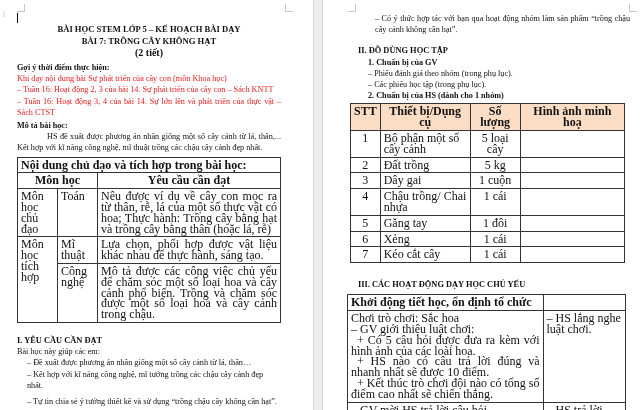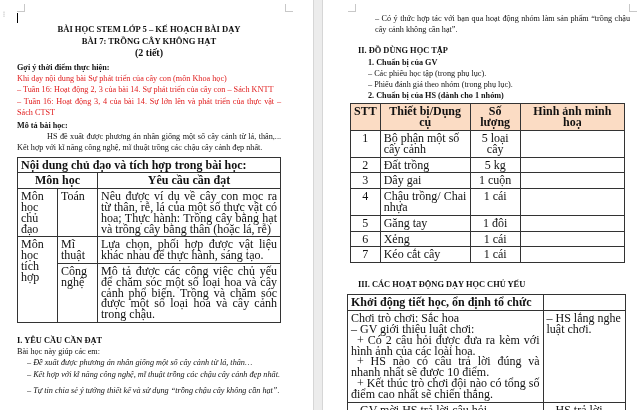--- a/index.html
+++ b/index.html
@@ -20,21 +20,21 @@
   .red { color: #e01b1b; }
   .justify { text-align: justify; }
   table { border-collapse: collapse; width: 100%; font-size: 12px; line-height: 10.8px; }
   td, th { border: 1px solid #333; padding: 2px 3px; vertical-align: top; text-align: left; }
   th { font-weight: bold; text-align: center; }
   .hdr-peach th { background: #fbdcc4; }
   .c { text-align: center; }
   .section-head { font-weight: bold; margin-top: 7px; font-size: 8.4px; }
   .sub-head { font-weight: bold; padding-left: 10px; }
   .dash-item { padding-left: 10px; }
-  .li { padding-left: 10px; font-style: italic; }
+  .li { padding-left: 10px; }
 </style>
 </head>
 <body>
 
 <div class="page" id="page-left">
   <div class="corner" style="left:17px;top:4px;border-width:0 1px 1px 0;"></div>
   <div class="corner" style="left:285px;top:4px;border-width:0 0 1px 1px;"></div>
   <div class="drag-dots">⋮</div>
   <div class="cursor"></div>
 
@@ -73,38 +73,38 @@
       <tr>
         <td>Công nghệ</td>
         <td class="justify">Mô tả được các công việc chủ yếu để chăm sóc một số loại hoa và cây cảnh phổ biến. Trồng và chăm sóc được một số loại hoa và cây cảnh trong chậu.</td>
       </tr>
     </tbody>
       </table>
 
     <div class="section-head" style="margin-top:12px;">I. YÊU CẦU CẦN ĐẠT</div>
     <div>Bài học này giúp các em:</div>
     <div class="li">– Đề xuất được phương án nhân giống một số cây cảnh từ lá, thân…</div>
-    <div class="li">– Kết hợp với kĩ năng công nghệ, mĩ thuật trồng các chậu cây cảnh đẹp nhất.</div>
+    <div class="li">– Kết hợp với kĩ năng công nghệ, mĩ tưởng trồng các chậu cây cảnh đẹp nhất.</div>
     <div class="li" style="margin-top:5px;">–   Tự tin chia sẻ ý tưởng thiết kế và sử dụng “trồng chậu cây không cần hạt”.</div>
   </div>
 </div>
 
 <div class="gutter"></div>
 
 <div class="page" id="page-right">
   <div class="corner" style="left:25px;top:4px;border-width:0 1px 1px 0;"></div>
   <div class="corner" style="left:306px;top:4px;border-width:0 0 1px 1px;"></div>
 
   <div class="content">
     <div class="justify" style="padding-left:17px;">–   Có ý thức hợp tác với bạn qua hoạt động nhóm làm sản phẩm “trồng chậu cây cảnh không cần hạt”.</div>
 
     <div class="section-head" style="margin-top:10px;">II. ĐỒ DÙNG HỌC TẬP</div>
     <div class="sub-head">1. Chuẩn bị của GV</div>
+    <div class="dash-item">– Phiếu đánh giá theo nhóm (trong phụ lục).</div>
     <div class="dash-item">– Các phiếu học tập (trong phụ lục).</div>
-    <div class="dash-item">– Phiếu đánh giá theo nhóm (trong phụ lục).</div>
     <div class="sub-head">2. Chuẩn bị của HS (dành cho 1 nhóm)</div>
 
     <table class="hdr-peach" style="margin-top:2px;margin-left:-8px;width:275px;">
       <tbody>
           <tr>
         <th style="width:24px;">STT</th>
         <th style="width:90px;">Thiết bị/Dụng cụ</th>
         <th style="width:50px;margin-left:36px;">Số lượng</th>
         <th>Hình ảnh minh hoạ</th>
       </tr>
@@ -158,21 +158,21 @@
     <table class="hdr-peach" style="margin-top:4px;margin-left:-11px;width:279px;">
       <tbody>
       <tr>
         <td class="bold">Khởi động tiết học, ổn định tổ chức</td>
         <td></td>
       </tr>
       <tr>
         <td class="justify">
           <div>Chơi trò chơi: Sắc hoa</div>
           <div>– GV giới thiệu luật chơi:</div>
-          <div style="text-indent:6px;">+ Có 2 câu hỏi được đưa ra kèm với hình ảnh của các loài hoa.</div>
+          <div style="text-indent:6px;">+ Có 5 câu hỏi được đưa ra kèm với hình ảnh của các loài hoa.</div>
           <div style="text-indent:6px;">+ HS nào có câu trả lời đúng và nhanh nhất sẽ được 10 điểm.</div>
           <div style="text-indent:6px;">+ Kết thúc trò chơi đội nào có tổng số điểm cao nhất sẽ chiến thắng.</div>
         </td>
         <td>– HS lắng nghe luật chơi.</td>
       </tr>
       <tr>
         <td>– GV mời HS trả lời câu hỏi</td>
         <td>– HS trả lời câu hỏi.</td>
       </tr>
     </tbody>

